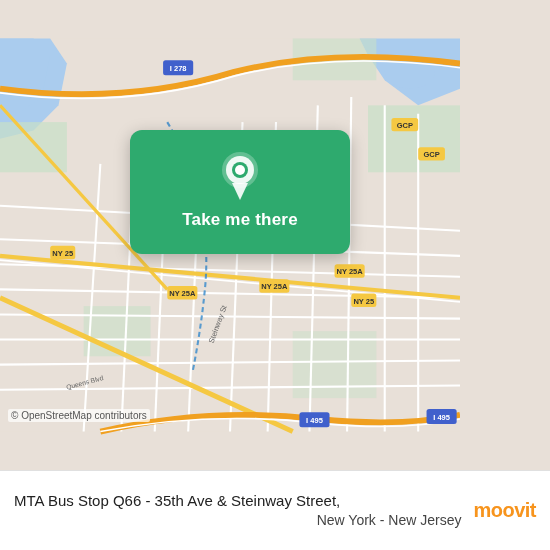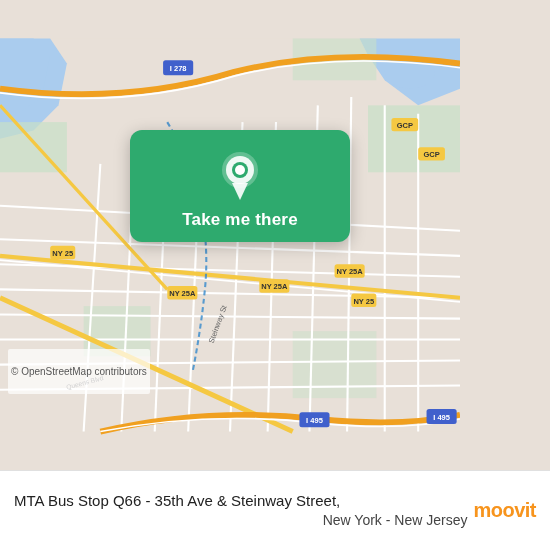--- a/index.html
+++ b/index.html
@@ -30,21 +30,21 @@
     #take-me-there-card {
       position: absolute;
       top: 130px;
       left: 130px;
       width: 220px;
       background: #2eaa6e;
       border-radius: 12px;
       display: flex;
       flex-direction: column;
       align-items: center;
-      padding: 18px 20px 12px;
+      padding: 18px 20px 24px;
       box-shadow: 0 4px 16px rgba(0,0,0,0.25);
       z-index: 10;
     }
 
     #location-pin-icon {
       width: 52px;
       height: 52px;
       margin-bottom: 10px;
     }
 
@@ -84,38 +84,38 @@
       font-size: 14px;
       color: #444;
       line-height: 1.35;
       text-align: right;
     }
 
     #moovit-logo {
       display: flex;
       flex-direction: column;
       align-items: center;
-      margin-left: 6px;
+      margin-left: 12px;
     }
 
     #moovit-logo-text {
       font-size: 20px;
       font-weight: 700;
       color: #f7941d;
       letter-spacing: -0.5px;
     }
 
     #copyright-text {
       position: absolute;
-      bottom: 76px;
+      bottom: 48px;
       left: 8px;
       font-size: 10px;
       color: #555;
       background: rgba(255,255,255,0.7);
-      padding: 17px 3px;
+      padding: 1px 3px;
       border-radius: 2px;
       z-index: 5;
     }
     .road-minor { stroke: #fff; stroke-width: 2.5; fill: none; }
     .water { fill: #aaccee; }
   </style>
 </head>
 <body>
 
 <div id="map-container">

